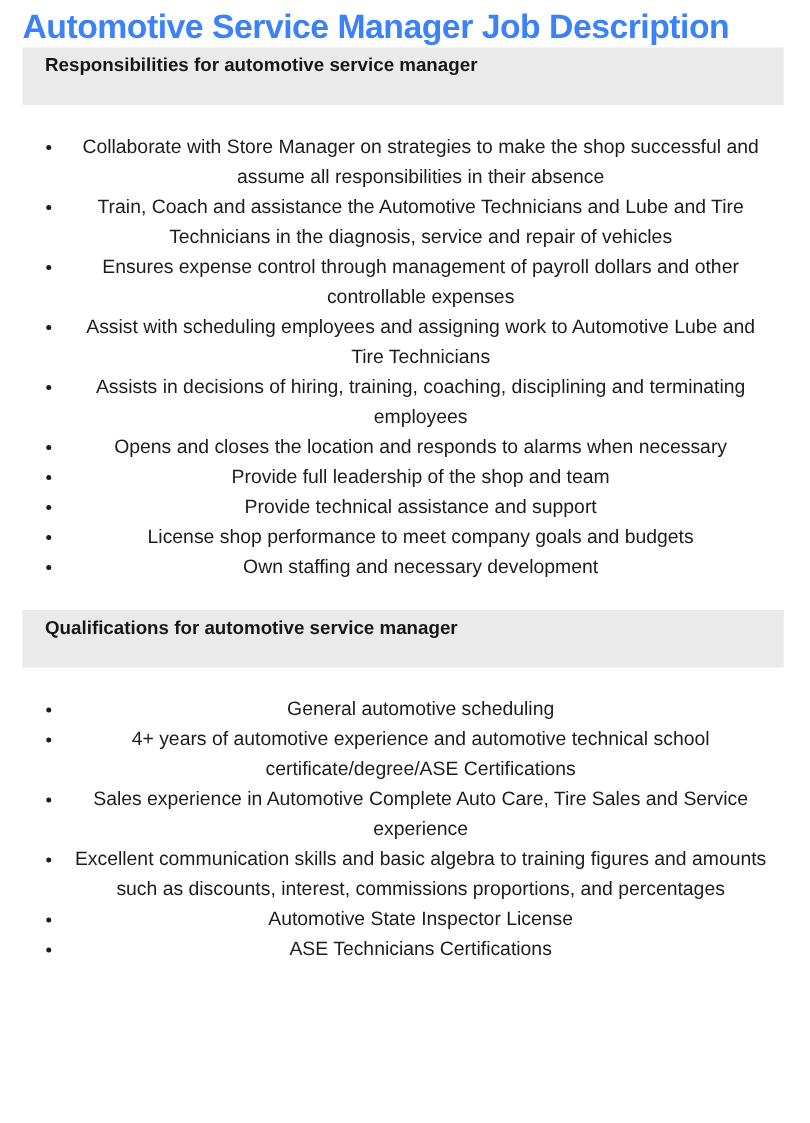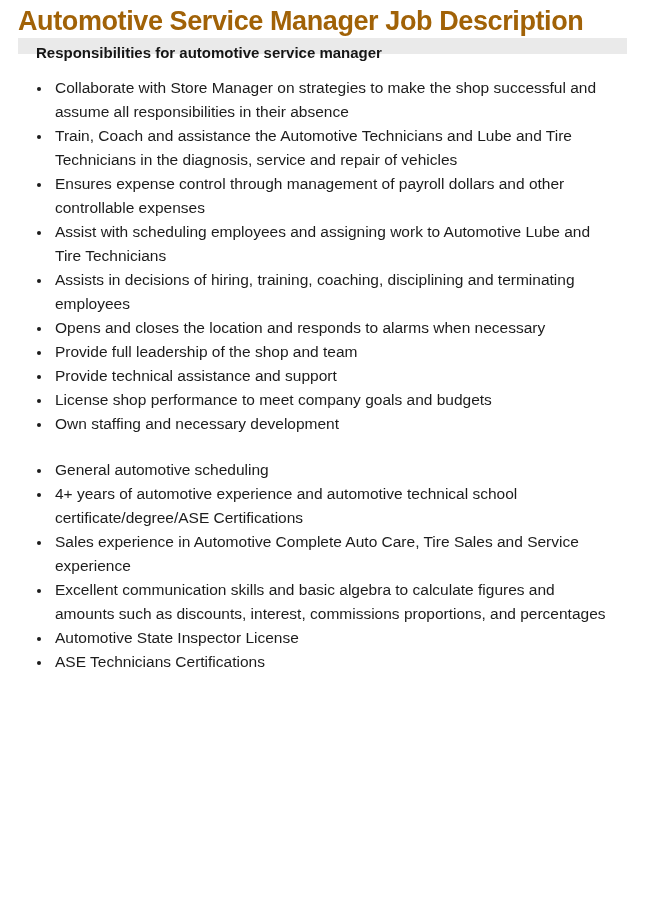--- a/index.html
+++ b/index.html
@@ -19,41 +19,42 @@
   }
   main{
     padding:6px 21px 0 18px;
   }
   h1.page-title{
     margin:0;
     font-size:27px;
     line-height:1.18;
     font-weight:800;
     letter-spacing:-0.4px;
-    color:#a16207;
+    color:#3b82f6;
   }
   p.intro{
     margin:20px 0 16px 0;
     font-size:15.5px;
     line-height:24px;
     max-width:600px;
   }
   .section-heading{
     background:var(--section-bg);
-    height:16px;
+    height:46px;
     line-height:30px;
     padding:0 18px;
     font-size:15px;
     font-weight:700;
     color:#161616;
   }
   ul.bullet-list{
     margin:22px 0 22px 0;
     padding:0 0 0 34px;
     list-style:disc outside;
+    text-align:center;
   }
   ul.bullet-list li{
     font-size:15.5px;
     line-height:24px;
     padding-left:3px;
     max-width:566px;
   }
   ul.bullet-list li::marker{
     font-size:13px;
   }
@@ -76,23 +77,24 @@
           <li>Assists in decisions of hiring, training, coaching, disciplining and terminating employees</li>
           <li>Opens and closes the location and responds to alarms when necessary</li>
           <li>Provide full leadership of the shop and team</li>
           <li>Provide technical assistance and support</li>
           <li>License shop performance to meet company goals and budgets</li>
           <li>Own staffing and necessary development</li>
         </ul>
   </section>
 
   <section>
+    <div class="section-heading">Qualifications for automotive service manager</div>
     <ul class="bullet-list">
           <li>General automotive scheduling</li>
           <li>4+ years of automotive experience and automotive technical school certificate/degree/ASE Certifications</li>
           <li>Sales experience in Automotive Complete Auto Care, Tire Sales and Service experience</li>
-          <li>Excellent communication skills and basic algebra to calculate figures and amounts such as discounts, interest, commissions proportions, and percentages</li>
+          <li>Excellent communication skills and basic algebra to training figures and amounts such as discounts, interest, commissions proportions, and percentages</li>
           <li>Automotive State Inspector License</li>
           <li>ASE Technicians Certifications</li>
         </ul>
   </section>
 </div>
 </main>
 
 </body></html>

